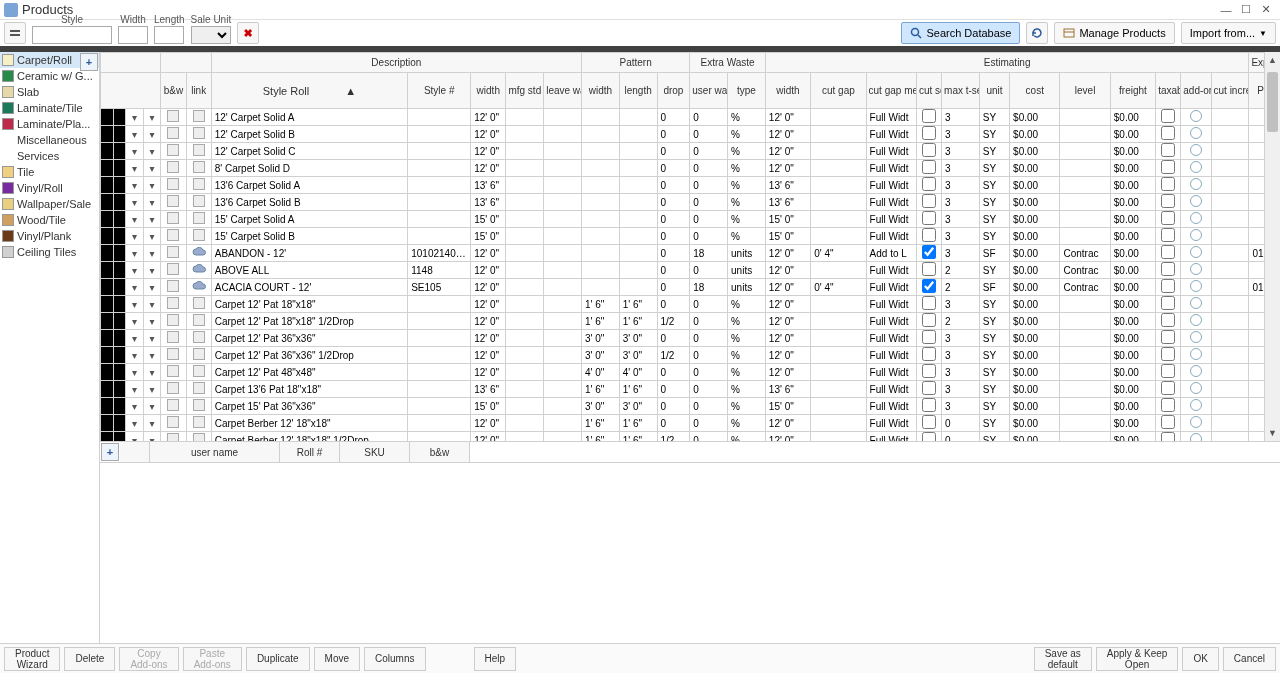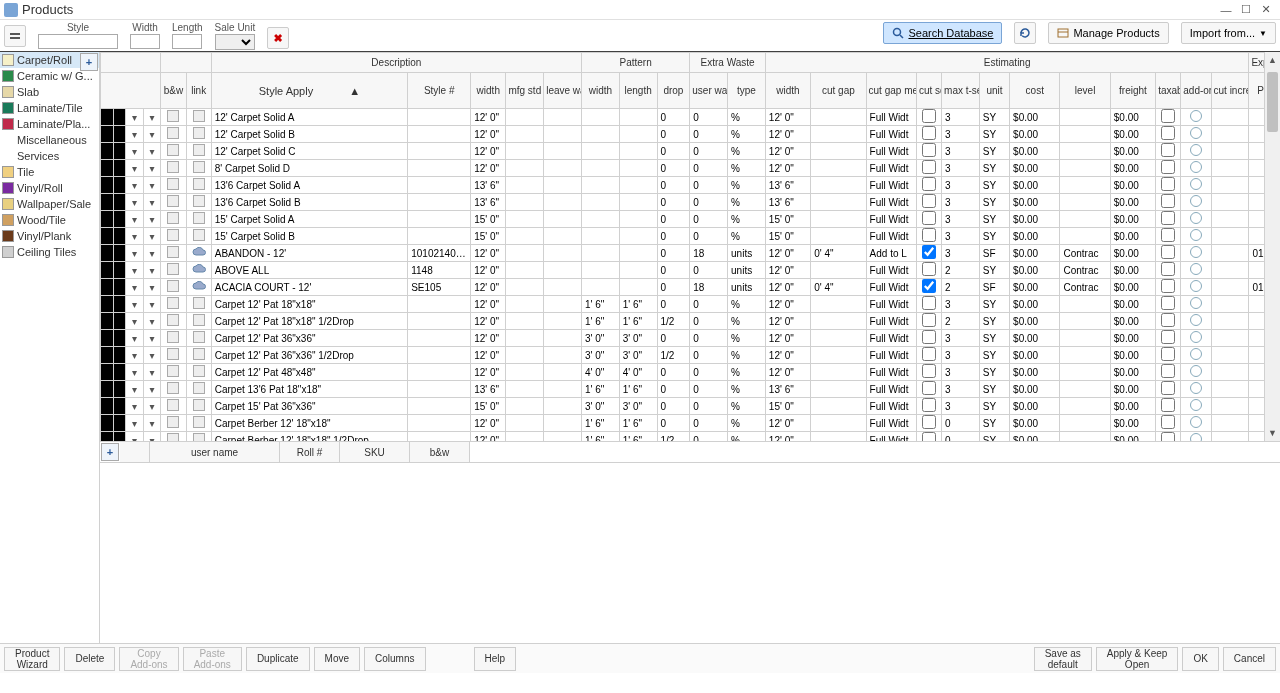--- a/index.html
+++ b/index.html
@@ -5,30 +5,30 @@
 * { box-sizing: border-box; margin: 0; padding: 0; font-family: "Segoe UI", Tahoma, sans-serif; font-size: 11px; }
 html, body { width: 1280px; height: 693px; overflow: hidden; background: #fff; }
 
 
 .titlebar { height: 20px; background: #fff; border-bottom: 1px solid #e0e0e0; display: flex; align-items: center; padding: 0 4px; }
 .titlebar .icon { width: 14px; height: 14px; background: #7aa5d6; margin-right: 4px; border-radius: 2px; }
 .titlebar .title { flex: 1; font-size: 13px; color: #333; }
 .titlebar .winbtn { width: 20px; height: 14px; display: flex; align-items: center; justify-content: center; color: #555; cursor: pointer; }
 
 
-.toolbar { height: 32px; display: flex; padding: 2px 4px; border-bottom: 1px solid #404040; gap: 12px; }
+.toolbar { height: 32px; display: flex; align-items: flex-end; padding: 2px 4px; border-bottom: 6px solid #404040; gap: 6px; }
 .toolbar .lbl { font-size: 10px; color: #555; text-align: center; }
 .toolbar .field-group { display: flex; flex-direction: column; align-items: center; gap: 1px; }
 .toolbar input[type=text] { height: 18px; border: 1px solid #aaa; padding: 0 2px; font-size: 11px; }
 .toolbar select { height: 18px; border: 1px solid #aaa; font-size: 11px; }
 .toolbar .iconbtn { width: 22px; height: 22px; border: 1px solid #ccc; background: #f7f7f7; display: flex; align-items: center; justify-content: center; cursor: pointer; border-radius: 2px; }
 .toolbar .iconbtn.red { color: #c00; font-weight: bold; }
 .toolbar .spacer { flex: 1; }
 .toolbar .rb { height: 22px; padding: 0 8px; border: 1px solid #ccc; background: #f7f7f7; display: flex; align-items: center; gap: 4px; cursor: pointer; border-radius: 2px; font-size: 11px; }
-.toolbar .rb.highlight { background: #cfe6ff; border-color: #7aa5d6; text-decoration: underline; }
+.toolbar .rb.highlight { background: #cfe6ff; border-color: #7aa5d6; }
 
 
 .main { display: flex; height: 591px; }
 
 
 .sidebar { width: 100px; border-right: 1px solid #d0d0d0; display: flex; flex-direction: column; }
 .sidebar .addbtn { width: 18px; height: 18px; border: 1px solid #aaa; background: #eef4fb; color: #2a5a9a; font-weight: bold; display: flex; align-items: center; justify-content: center; position: absolute; margin-left: 80px; margin-top: 1px; cursor: pointer; }
 .cat-item { height: 16px; display: flex; align-items: center; padding: 0 2px; cursor: pointer; gap: 3px; font-size: 10px; color: #333; white-space: nowrap; overflow: hidden; }
 .cat-item .swatch { width: 12px; height: 12px; border: 1px solid #999; flex-shrink: 0; }
 .cat-item.selected { background: #d6e8f7; }
@@ -230,21 +230,21 @@
             <th class="group" colspan="5">Description</th>
             <th class="group" colspan="3">Pattern</th>
             <th class="group" colspan="2">Extra Waste</th>
             <th class="group" colspan="12">Estimating</th>
             <th class="group">Export</th>
           </tr>
           <tr>
             <th colspan="4" style="height:36px"></th>
             <th>b&amp;w</th>
             <th>link</th>
-            <th><span>Style Apply</span> &nbsp;&nbsp;&nbsp;&nbsp;&nbsp;&nbsp;&nbsp;&nbsp;&nbsp;&nbsp;&nbsp;&nbsp;<span>▲</span></th>
+            <th><span>Style Roll</span> &nbsp;&nbsp;&nbsp;&nbsp;&nbsp;&nbsp;&nbsp;&nbsp;&nbsp;&nbsp;&nbsp;&nbsp;<span>▲</span></th>
             <th>Style #</th>
             <th>width</th>
             <th>mfg std length</th>
             <th>leave waste</th>
             <th>width</th>
             <th>length</th>
             <th>drop</th>
             <th>user waste</th>
             <th>type</th>
             <th>width</th>

